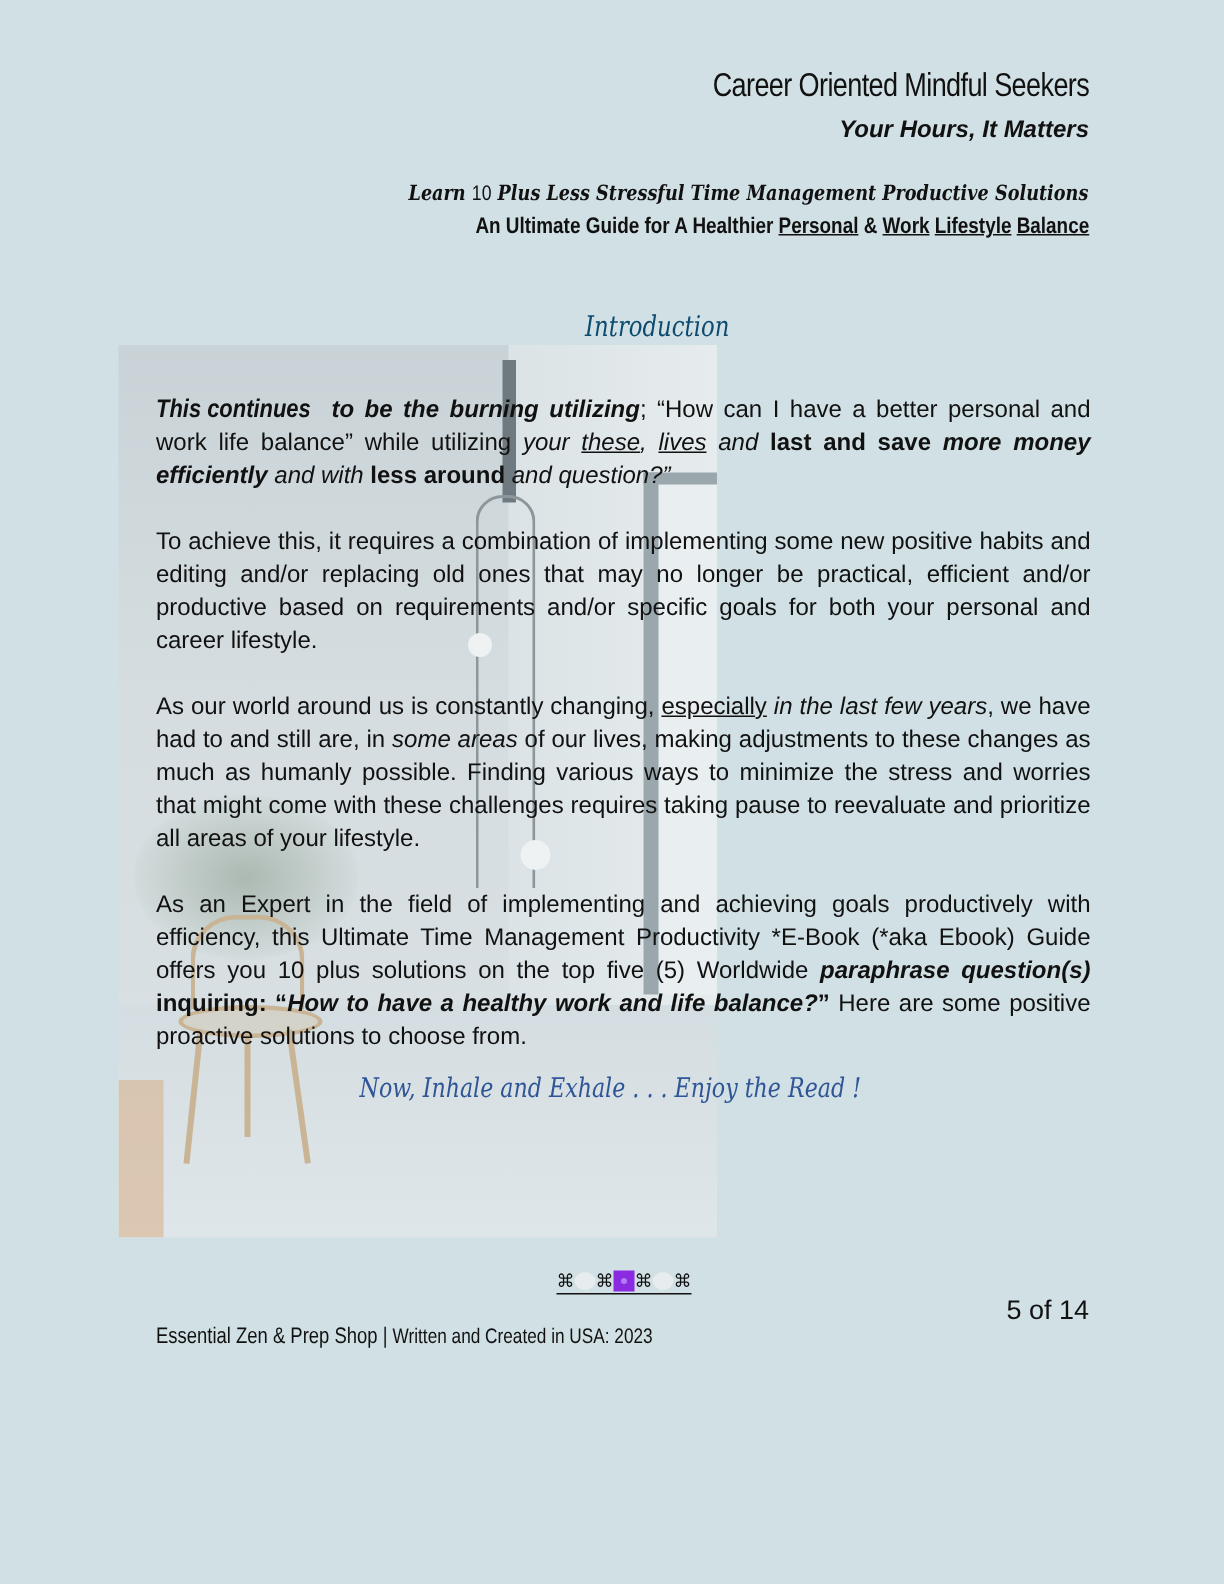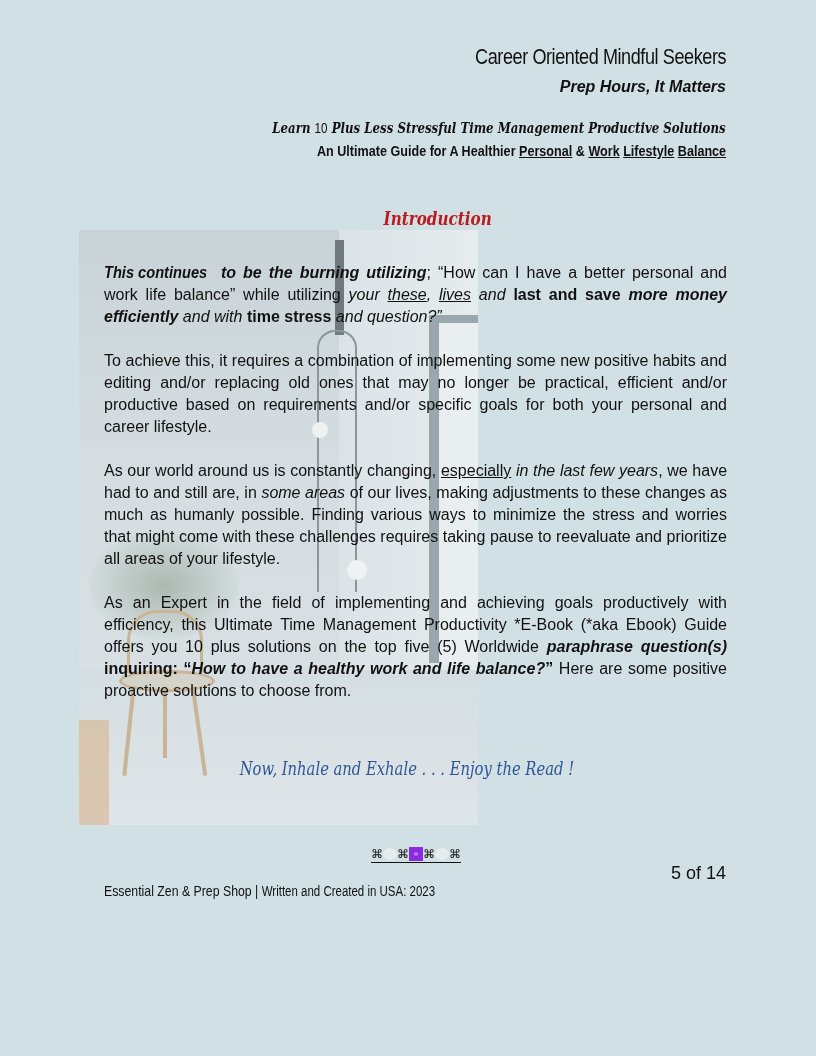--- a/index.html
+++ b/index.html
@@ -22,28 +22,28 @@
   .photo .box { position:absolute; left:0; top:490px; width:30px; height:105px; background:#d9b99a; opacity:0.7; }
 
   .header-block { position:absolute; right:90px; text-align:right; }
   .title1 { top:44px; font-family:"Liberation Sans", sans-serif; font-size:22px; font-stretch:condensed; letter-spacing:-0.5px; color:#111; transform:scaleX(0.82); transform-origin:right; }
   .title2 { top:78px; font-size:16px; font-weight:bold; font-style:italic; }
   .title3 { top:120px; font-family:"DejaVu Serif", serif; font-style:italic; font-weight:bold; font-size:14px; transform:scaleX(0.84); transform-origin:right; }
   .title3 .num { font-family:"Liberation Sans", sans-serif; font-weight:normal; font-style:normal; }
   .title4 { top:142px; font-size:15px; font-weight:bold; transform:scaleX(0.84); transform-origin:right; }
   .u { text-decoration:underline; }
 
-  .intro { position:absolute; left:0; width:816px; top:207px; text-align:center; font-family:"DejaVu Serif", serif; font-style:italic; font-weight:bold; font-size:19px; color:#b91c1c; }
+  .intro { position:absolute; left:0; width:816px; top:207px; text-align:center; font-family:"DejaVu Serif", serif; font-style:italic; font-weight:normal; font-size:19px; color:#0c4a6e; }
   .intro span { display:inline-block; transform:scaleX(0.8); margin-left:60px; }
 
   .body { position:absolute; left:104px; top:262px; width:623px; font-size:16px; line-height:22px; text-align:justify; color:#111; }
   .body p { margin:0 0 22px 0; }
   .lead { font-style:italic; font-weight:bold; font-size:17px; display:inline-block; transform:scaleX(0.86); transform-origin:left; margin-right:-10px; }
 
-  .closing { position:absolute; left:0; width:752px; top:758px; text-align:center; font-family:"DejaVu Serif", serif; font-style:italic; font-size:18px; color:#2f5597; }
+  .closing { position:absolute; left:0; width:752px; top:715px; text-align:center; font-family:"DejaVu Serif", serif; font-style:italic; font-size:18px; color:#2f5597; }
   .closing span { display:inline-block; transform:scaleX(0.82); margin-left:62px; }
 
   .divider { position:absolute; left:371px; top:846px; height:16px; font-size:12px; line-height:16px; border-bottom:1px solid #111; display:flex; align-items:center; gap:0; }
   .divider .g { width:12px; text-align:center; color:#111; }
   .divider .d { width:14px; height:12px; border-radius:50%; background:#e7ecee; }
   .divider .p { width:14px; height:14px; background:#8a2be2; display:flex; align-items:center; justify-content:center; }
   .divider .p i { width:4px; height:4px; border-radius:50%; background:#b27cf0; display:block; }
 
   .pagenum { position:absolute; right:90px; top:863px; font-size:18px; }
   .footer { position:absolute; left:104px; top:882px; font-size:15px; transform:scaleX(0.82); transform-origin:left; white-space:nowrap; }
@@ -67,39 +67,39 @@
       <div class="back"></div>
       <div class="seat"></div>
       <div class="leg" style="left:8px;top:76px;height:90px;transform:rotate(6deg)"></div>
       <div class="leg" style="left:78px;top:76px;height:90px;transform:rotate(-8deg)"></div>
       <div class="leg" style="left:44px;top:78px;height:70px"></div>
     </div>
     <div class="box"></div>
   </div>
 
   <div class="header-block title1">Career Oriented Mindful Seekers</div>
-  <div class="header-block title2">Prep Hours, It Matters</div>
+  <div class="header-block title2">Your Hours, It Matters</div>
   <div class="header-block title3">
     <span>Learn</span>
     <span class="num">10</span>
     <span>Plus Less Stressful Time Management Productive Solutions</span>
   </div>
   <div class="header-block title4">
     <span>An Ultimate Guide for A Healthier</span>
     <span class="u">Personal</span>
     <span>&amp;</span>
     <span class="u">Work</span>
     <span class="u">Lifestyle</span>
     <span class="u">Balance</span>
   </div>
 
   <div class="intro"><span>Introduction</span></div>
 
   <div class="body">
-    <p><span class="lead">This continues</span><b><i> to be the burning utilizing</i></b><span>; “How can I have a better personal and work life balance” while utilizing </span><i>your </i><i class="u">these</i><i>, </i><i class="u">lives</i><i> and </i><b>last and save </b><b><i>more money efficiently</i></b><i> and with </i><b>time stress</b><i> and question?”</i></p>
+    <p><span class="lead">This continues</span><b><i> to be the burning utilizing</i></b><span>; “How can I have a better personal and work life balance” while utilizing </span><i>your </i><i class="u">these</i><i>, </i><i class="u">lives</i><i> and </i><b>last and save </b><b><i>more money efficiently</i></b><i> and with </i><b>less around</b><i> and question?”</i></p>
 
     <p>To achieve this, it requires a combination of implementing some new positive habits and editing and/or replacing old ones that may no longer be practical, efficient and/or productive based on requirements and/or specific goals for both your personal and career lifestyle.</p>
 
     <p><span>As our world around us is constantly changing, </span><span class="u">especially</span><i> in the last few years</i><span>, we have had to and still are, in </span><i>some areas</i><span> of our lives, making adjustments to these changes as much as humanly possible.  Finding various ways to minimize the stress and worries that might come with these challenges requires taking pause to reevaluate and prioritize all areas of your lifestyle.</span></p>
 
     <p><span>As an Expert in the field of implementing and achieving goals productively with efficiency, this Ultimate Time Management Productivity *E-Book (*aka Ebook) Guide offers you 10 plus solutions on the top five (5) Worldwide </span><b><i>paraphrase question(s)</i></b><b> inquiring: “</b><b><i>How to have a healthy work and life balance?</i></b><b>”</b><span> Here are some positive proactive solutions to choose from.</span></p>
   </div>
 
   <div class="closing"><span>Now, Inhale and Exhale . . . Enjoy the Read !</span></div>
 

